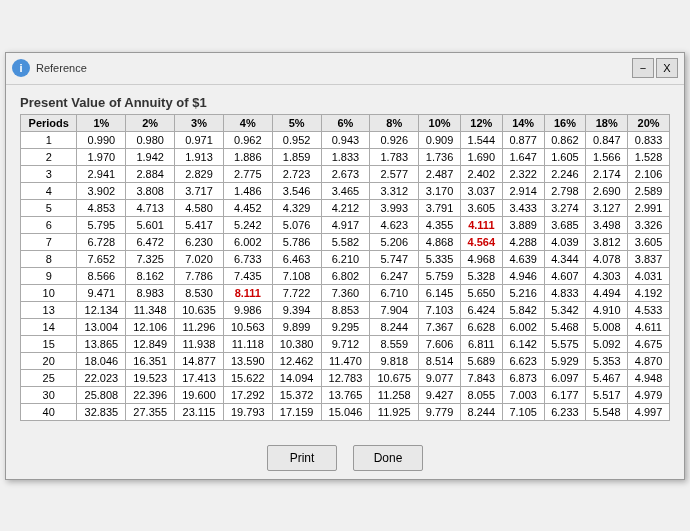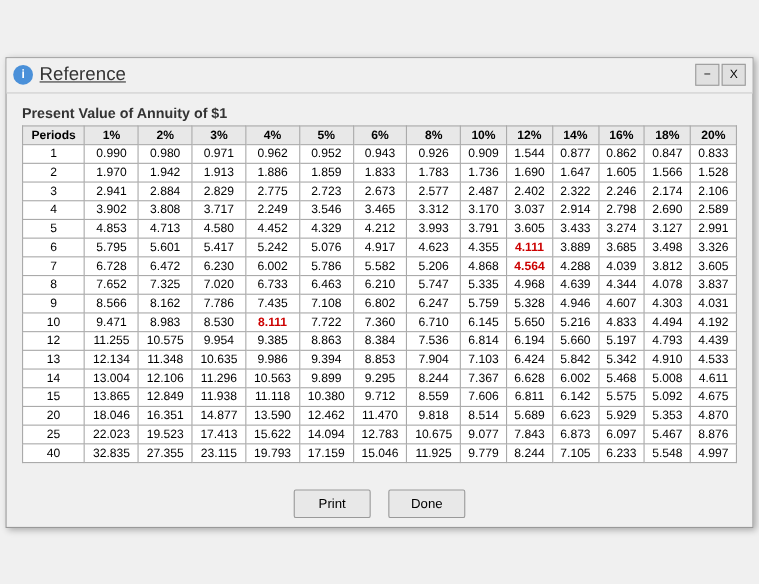--- a/index.html
+++ b/index.html
@@ -39,23 +39,22 @@
       border-radius: 50%;
       background: #4a90d9;
       color: white;
       font-weight: bold;
       font-size: 11px;
       display: flex;
       align-items: center;
       justify-content: center;
     }
     .title-text {
-      font-size: 17px;
+      font-size: 11px;
       color: #333;
-      text-decoration: underline;
     }
     .window-controls {
       display: flex;
       gap: 2px;
     }
     .win-btn {
       width: 22px;
       height: 20px;
       border: 1px solid #999;
       background: #e0e0e0;
@@ -197,21 +196,21 @@
             <td>2.322</td>
             <td>2.246</td>
             <td>2.174</td>
             <td>2.106</td>
           </tr>
           <tr>
             <td>4</td>
             <td>3.902</td>
             <td>3.808</td>
             <td>3.717</td>
-            <td>2.249</td>
+            <td>1.486</td>
             <td>3.546</td>
             <td>3.465</td>
             <td>3.312</td>
             <td>3.170</td>
             <td>3.037</td>
             <td>2.914</td>
             <td>2.798</td>
             <td>2.690</td>
             <td>2.589</td>
           </tr>
@@ -305,36 +304,20 @@
             <td>7.360</td>
             <td>6.710</td>
             <td>6.145</td>
             <td>5.650</td>
             <td>5.216</td>
             <td>4.833</td>
             <td>4.494</td>
             <td>4.192</td>
           </tr>
           <tr>
-            <td>12</td>
-            <td>11.255</td>
-            <td>10.575</td>
-            <td>9.954</td>
-            <td>9.385</td>
-            <td>8.863</td>
-            <td>8.384</td>
-            <td>7.536</td>
-            <td>6.814</td>
-            <td>6.194</td>
-            <td>5.660</td>
-            <td>5.197</td>
-            <td>4.793</td>
-            <td>4.439</td>
-          </tr>
-          <tr>
             <td>13</td>
             <td>12.134</td>
             <td>11.348</td>
             <td>10.635</td>
             <td>9.986</td>
             <td>9.394</td>
             <td>8.853</td>
             <td>7.904</td>
             <td>7.103</td>
             <td>6.424</td>
@@ -398,21 +381,37 @@
             <td>17.413</td>
             <td>15.622</td>
             <td>14.094</td>
             <td>12.783</td>
             <td>10.675</td>
             <td>9.077</td>
             <td>7.843</td>
             <td>6.873</td>
             <td>6.097</td>
             <td>5.467</td>
-            <td>8.876</td>
+            <td>4.948</td>
+          </tr>
+          <tr>
+            <td>30</td>
+            <td>25.808</td>
+            <td>22.396</td>
+            <td>19.600</td>
+            <td>17.292</td>
+            <td>15.372</td>
+            <td>13.765</td>
+            <td>11.258</td>
+            <td>9.427</td>
+            <td>8.055</td>
+            <td>7.003</td>
+            <td>6.177</td>
+            <td>5.517</td>
+            <td>4.979</td>
           </tr>
           <tr>
             <td>40</td>
             <td>32.835</td>
             <td>27.355</td>
             <td>23.115</td>
             <td>19.793</td>
             <td>17.159</td>
             <td>15.046</td>
             <td>11.925</td>

